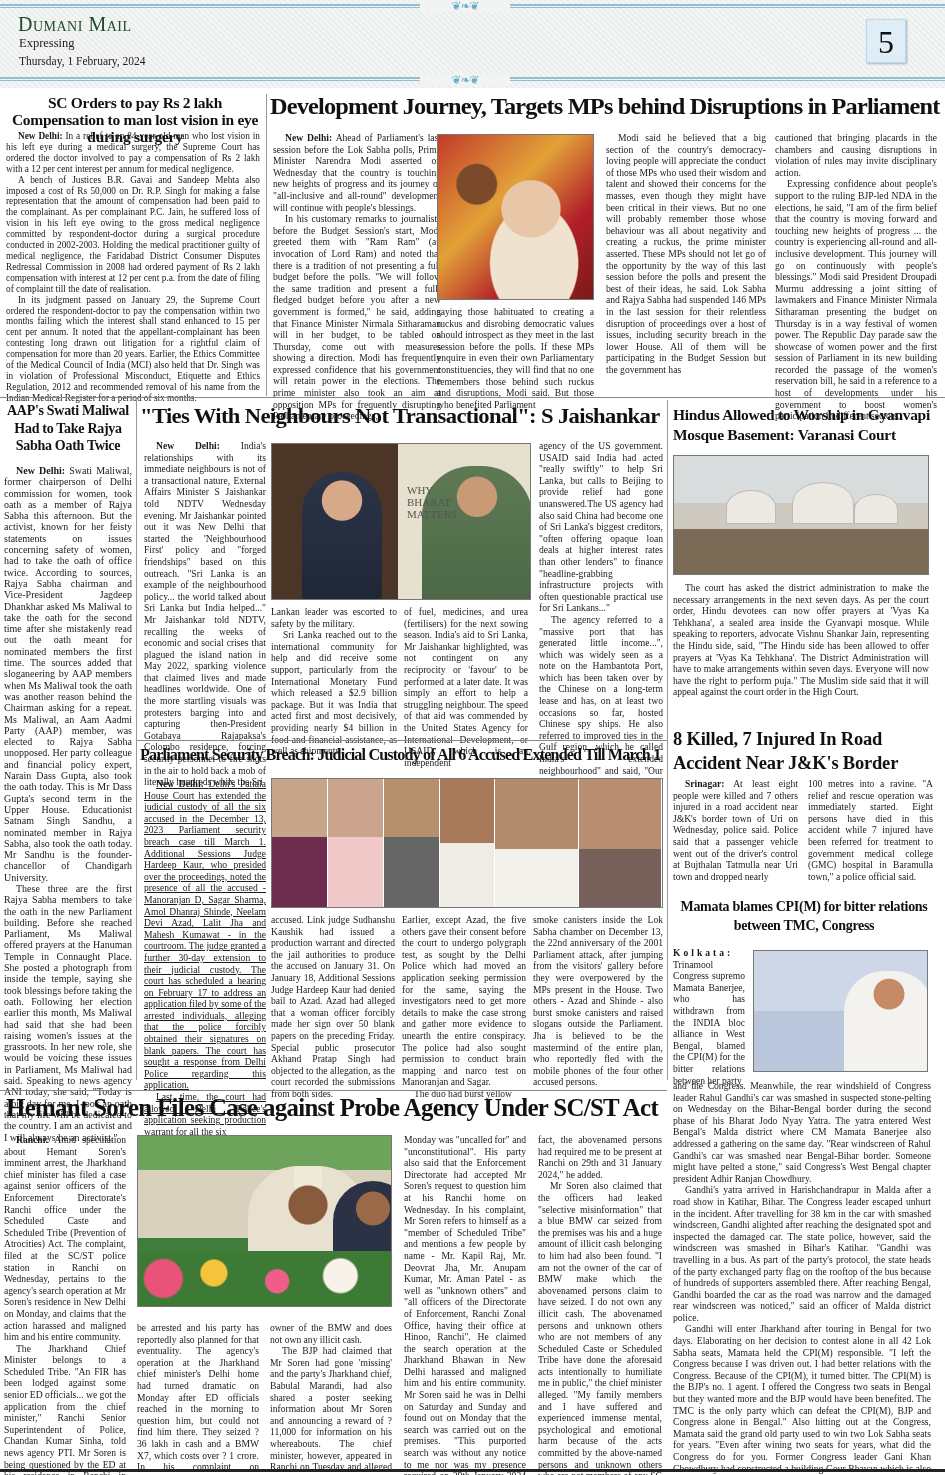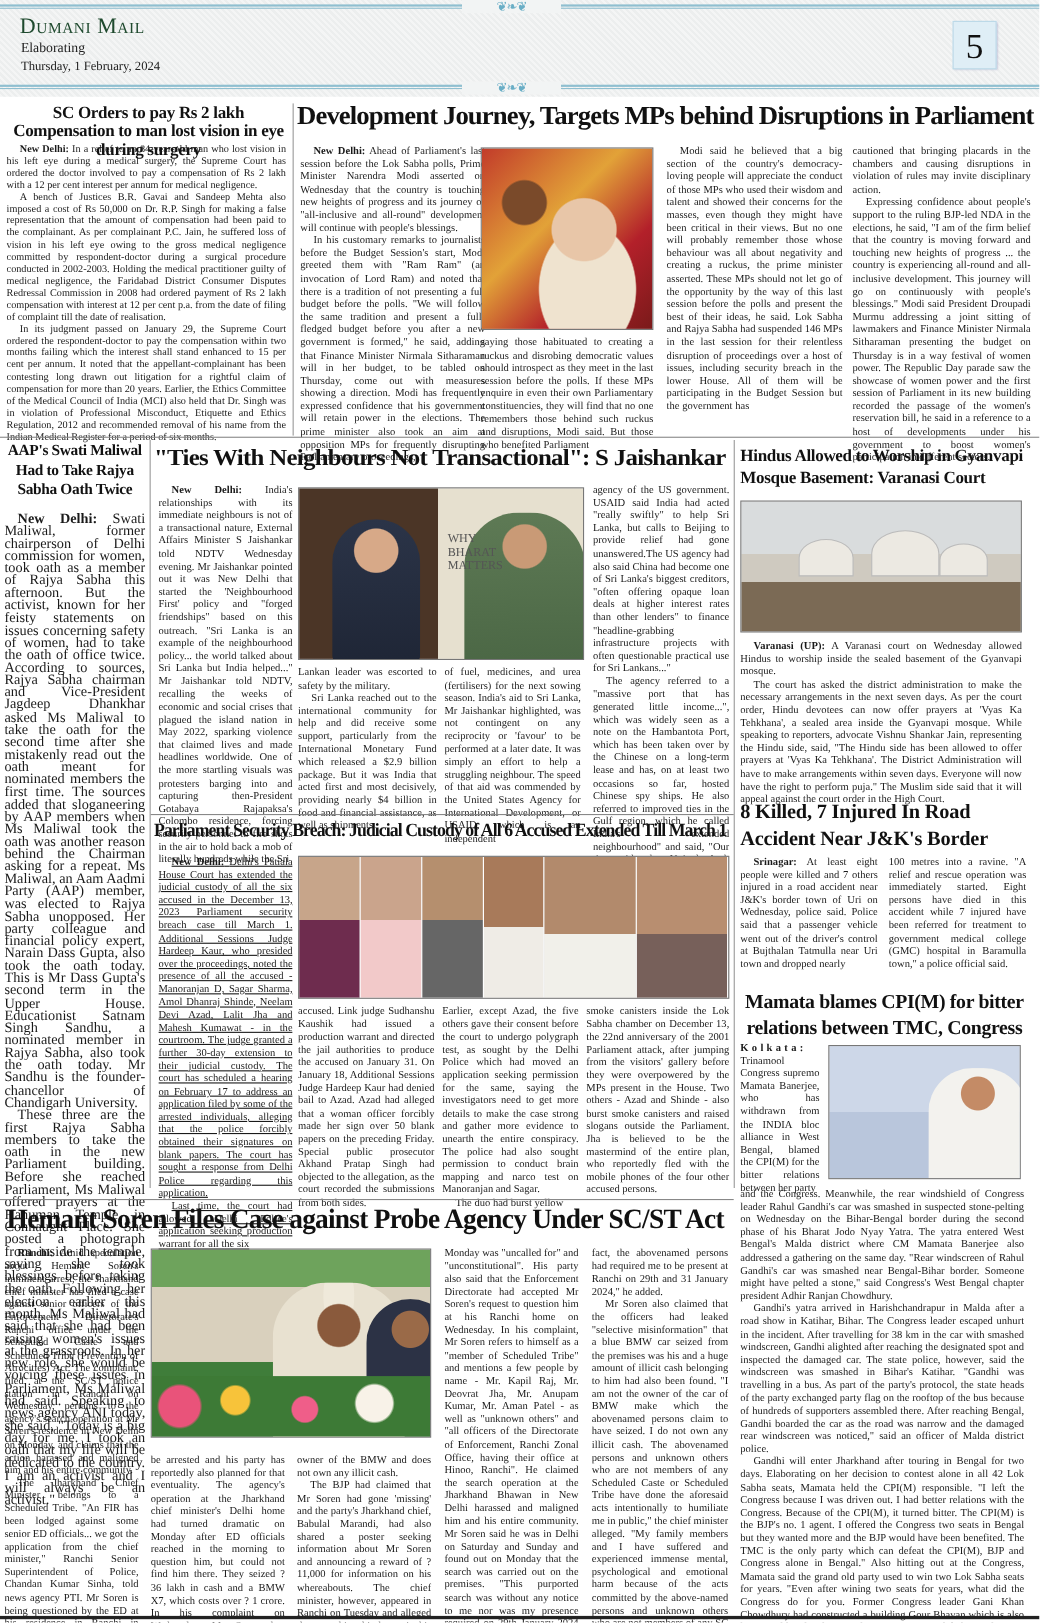--- a/index.html
+++ b/index.html
@@ -45,21 +45,21 @@
 </style>
 </head>
 <body>
 
 <header class="masthead">
   <div class="mh-rule top"></div>
   <div class="mh-rule bot"></div>
   <div class="flourish top">❦❧❦</div>
   <div class="flourish bot">❦❧❦</div>
   <div class="paper-name">Dumani Mail</div>
-  <div class="paper-city">Elaborating</div>
+  <div class="paper-city">Expressing</div>
   <div class="paper-date">Thursday, 1 February, 2024</div>
   <div class="page-num">5</div>
 </header>
 
 <article>
   <h2 class="hl c" style="left:4px;top:94px;width:262px;font-size:15.5px;font-family:'Liberation Serif',serif;letter-spacing:-0.3px;">SC Orders to pay Rs 2 lakh Compensation to man lost vision in eye during surgery</h2>
   <div class="col" style="left: 6px; top: 131px; width: 254px; font-size: 9.3px; line-height: 10.9px; overflow: hidden;">
     <p><b>New Delhi:</b> <span>In a relief to an 84-year-old man who lost vision in his left eye during a medical surgery, the Supreme Court has ordered the doctor involved to pay a compensation of Rs 2 lakh with a 12 per cent interest per annum for medical negligence.</span></p>
     <p>A bench of Justices B.R. Gavai and Sandeep Mehta also imposed a cost of Rs 50,000 on Dr. R.P. Singh for making a false representation that the amount of compensation had been paid to the complainant. As per complainant P.C. Jain, he suffered loss of vision in his left eye owing to the gross medical negligence committed by respondent-doctor during a surgical procedure conducted in 2002-2003. Holding the medical practitioner guilty of medical negligence, the Faridabad District Consumer Disputes Redressal Commission in 2008 had ordered payment of Rs 2 lakh compensation with interest at 12 per cent p.a. from the date of filing of complaint till the date of realisation.</p>
     <p>In its judgment passed on January 29, the Supreme Court ordered the respondent-doctor to pay the compensation within two months failing which the interest shall stand enhanced to 15 per cent per annum. It noted that the appellant-complainant has been contesting long drawn out litigation for a rightful claim of compensation for more than 20 years. Earlier, the Ethics Committee of the Medical Council of India (MCI) also held that Dr. Singh was in violation of Professional Misconduct, Etiquette and Ethics Regulation, 2012 and recommended removal of his name from the Indian Medical Register for a period of six months.</p>
@@ -83,21 +83,21 @@
   <div class="col" style="left: 775px; top: 132px; width: 162px; overflow: hidden;">
     <p style="text-indent:0">cautioned that bringing placards in the chambers and causing disruptions in violation of rules may invite disciplinary action.</p>
     <p>Expressing confidence about people's support to the ruling BJP-led NDA in the elections, he said, "I am of the firm belief that the country is moving forward and touching new heights of progress ... the country is experiencing all-round and all-inclusive development. This journey will go on continuously with people's blessings." Modi said President Droupadi Murmu addressing a joint sitting of lawmakers and Finance Minister Nirmala Sitharaman presenting the budget on Thursday is in a way festival of women power. The Republic Day parade saw the showcase of women power and the first session of Parliament in its new building recorded the passage of the women's reservation bill, he said in a reference to a host of developments under his government to boost women's participation in different sectors.</p>
   </div>
 </article>
 
 <div class="hrule" style="left:0;top:397px;width:945px;height:1px;background:#888;"></div>
 
 <article>
   <h2 class="hl c" style="left:2px;top:402px;width:132px;font-size:14px;font-family:'Liberation Serif',serif;letter-spacing:-0.3px;line-height:1.25;">AAP's Swati Maliwal Had to Take Rajya Sabha Oath Twice</h2>
-  <div class="col" style="left: 4px; top: 465px; width: 128px; font-size: 13px; line-height: 11.3px; overflow: hidden;">
+  <div class="col" style="left: 4px; top: 465px; width: 128px; font-size: 10px; line-height: 11.3px; overflow: hidden;">
     <p><b>New Delhi:</b> <span>Swati Maliwal, former chairperson of Delhi commission for women, took oath as a member of Rajya Sabha this afternoon. But the activist, known for her feisty statements on issues concerning safety of women, had to take the oath of office twice. According to sources, Rajya Sabha chairman and Vice-President Jagdeep Dhankhar asked Ms Maliwal to take the oath for the second time after she mistakenly read out the oath meant for nominated members the first time. The sources added that sloganeering by AAP members when Ms Maliwal took the oath was another reason behind the Chairman asking for a repeat. Ms Maliwal, an Aam Aadmi Party (AAP) member, was elected to Rajya Sabha unopposed. Her party colleague and financial policy expert, Narain Dass Gupta, also took the oath today. This is Mr Dass Gupta's second term in the Upper House. Educationist Satnam Singh Sandhu, a nominated member in Rajya Sabha, also took the oath today. Mr Sandhu is the founder-chancellor of Chandigarh University.</span></p>
     <p>These three are the first Rajya Sabha members to take the oath in the new Parliament building. Before she reached Parliament, Ms Maliwal offered prayers at the Hanuman Temple in Connaught Place. She posted a photograph from inside the temple, saying she took blessings before taking the oath. Following her election earlier this month, Ms Maliwal had said that she had been raising women's issues at the grassroots. In her new role, she would be voicing these issues in Parliament, Ms Maliwal had said. Speaking to news agency ANI today, she said, "Today is a big day for me. I took an oath that my life will be dedicated to the country. I am an activist and I will always be an activist."</p>
   </div>
 </article>
 <div class="vrule" style="left:136px;top:400px;height:680px;"></div>
 
 <article>
   <h2 class="hl" style="left: 140px; top: 405px; font-size: 21px; font-family: &quot;Liberation Serif&quot;, serif; letter-spacing: -0.6px; white-space: nowrap; transform: scaleX(1.0766);">"Ties With Neighbours Not Transactional": S Jaishankar</h2>
   <div class="col" style="left: 144px; top: 440px; width: 122px; overflow: hidden;">
     <p><b>New Delhi:</b> <span>India's relationships with its immediate neighbours is not of a transactional nature, External Affairs Minister S Jaishankar told NDTV Wednesday evening. Mr Jaishankar pointed out it was New Delhi that started the 'Neighbourhood First' policy and "forged friendships" based on this outreach. "Sri Lanka is an example of the neighbourhood policy... the world talked about Sri Lanka but India helped..." Mr Jaishankar told NDTV, recalling the weeks of economic and social crises that plagued the island nation in May 2022, sparking violence that claimed lives and made headlines worldwide. One of the more startling visuals was protesters barging into and capturing then-President Gotabaya Rajapaksa's Colombo residence, forcing security personnel to fire shots in the air to hold back a mob of literally hundreds while the Sri</span></p>
@@ -122,21 +122,20 @@
 <div class="vrule" style="left:667px;top:400px;height:680px;"></div>
 
 <article>
   <h2 class="hl" style="left:673px;top:405px;width:268px;font-size:15.5px;font-family:'Liberation Serif',serif;letter-spacing:-0.3px;line-height:1.3;">Hindus Allowed to Worship in Gyanvapi Mosque Basement: Varanasi Court</h2>
   <div class="photo ph-gyan" style="left:673px;top:455px;width:256px;height:120px;">
     <div class="dome" style="left:52px;width:50px;height:34px;"></div>
     <div class="dome" style="left:118px;width:62px;height:42px;"></div>
     <div class="dome" style="left:180px;width:44px;height:30px;"></div>
   </div>
   <div class="col" style="left: 673px; top: 582px; width: 256px; overflow: hidden;">
-    <p><b>Varanasi (UP):</b> <span>A Varanasi court on Wednesday allowed Hindus to worship inside the sealed basement of the Gyanvapi mosque.</span></p>
     <p>The court has asked the district administration to make the necessary arrangements in the next seven days. As per the court order, Hindu devotees can now offer prayers at 'Vyas Ka Tehkhana', a sealed area inside the Gyanvapi mosque. While speaking to reporters, advocate Vishnu Shankar Jain, representing the Hindu side, said, "The Hindu side has been allowed to offer prayers at 'Vyas Ka Tehkhana'. The District Administration will have to make arrangements within seven days. Everyone will now have the right to perform puja." The Muslim side said that it will appeal against the court order in the High Court.</p>
   </div>
 </article>
 
 <div class="hrule" style="left:137px;top:740px;width:530px;height:1px;background:#888;"></div>
 <article>
   <h2 class="hl" style="left: 140px; top: 746px; font-size: 17px; font-family: &quot;Liberation Serif&quot;, serif; letter-spacing: -0.9px; white-space: nowrap; transform: scaleX(0.95064);">Parliament Security Breach: Judicial Custody of All 6 Accused Extended Till March 1</h2>
   <div class="col" style="left: 144px; top: 778px; width: 122px; overflow: hidden; text-decoration: underline;">
     <p><b>New Delhi:</b> <span>Delhi's Patiala House Court has extended the judicial custody of all the six accused in the December 13, 2023 Parliament security breach case till March 1. Additional Sessions Judge Hardeep Kaur, who presided over the proceedings, noted the presence of all the accused - Manoranjan D, Sagar Sharma, Amol Dhanraj Shinde, Neelam Devi Azad, Lalit Jha and Mahesh Kumawat - in the courtroom. The judge granted a further 30-day extension to their judicial custody. The court has scheduled a hearing on February 17 to address an application filed by some of the arrested individuals, alleging that the police forcibly obtained their signatures on blank papers. The court has sought a response from Delhi Police regarding this application.</span></p>
     <p>Last time, the court had allowed Delhi Police's application seeking production warrant for all the six</p>
@@ -165,21 +164,21 @@
   <h2 class="hl" style="left:673px;top:728px;width:268px;font-size:18.5px;font-family:'Liberation Serif',serif;letter-spacing:-0.2px;line-height:1.28;">8 Killed, 7 Injured In Road Accident Near J&amp;K's Border</h2>
   <div class="col" style="left: 673px; top: 778px; width: 125px; overflow: hidden;">
     <p><b>Srinagar:</b> <span>At least eight people were killed and 7 others injured in a road accident near J&amp;K's border town of Uri on Wednesday, police said. Police said that a passenger vehicle went out of the driver's control at Bujthalan Tatmulla near Uri town and dropped nearly</span></p>
   </div>
   <div class="col" style="left: 808px; top: 778px; width: 125px; overflow: hidden;">
     <p style="text-indent:0">100 metres into a ravine. "A relief and rescue operation was immediately started. Eight persons have died in this accident while 7 injured have been referred for treatment to government medical college (GMC) hospital in Baramulla town," a police official said.</p>
   </div>
 </article>
 
 <article>
-  <h2 class="hl c" style="left:673px;top:898px;width:262px;font-size:18px;font-family:'Liberation Serif',serif;letter-spacing:-0.3px;line-height:1.35;">Mamata blames CPI(M) for bitter relations between TMC, Congress</h2>
+  <h2 class="hl c" style="left:673px;top:898px;width:262px;font-size:14px;font-family:'Liberation Serif',serif;letter-spacing:-0.3px;line-height:1.35;">Mamata blames CPI(M) for bitter relations between TMC, Congress</h2>
   <div class="col" style="left: 673px; top: 947px; width: 72px; overflow: hidden;">
     <p style="text-indent:0"><b style="letter-spacing:3px;">Kolkata:</b> <span>Trinamool Congress supremo Mamata Banerjee, who has withdrawn from the INDIA bloc alliance in West Bengal, blamed the CPI(M) for the bitter relations between her party</span></p>
   </div>
   <div class="photo ph-mamata" style="left:753px;top:950px;width:175px;height:122px;">
     <div class="p"></div>
   </div>
   <div class="col" style="left: 673px; top: 1080px; width: 258px; overflow: hidden;">
     <p style="text-indent:0">and the Congress. Meanwhile, the rear windshield of Congress leader Rahul Gandhi's car was smashed in suspected stone-pelting on Wednesday on the Bihar-Bengal border during the second phase of his Bharat Jodo Nyay Yatra. The yatra entered West Bengal's Malda district where CM Mamata Banerjee also addressed a gathering on the same day. "Rear windscreen of Rahul Gandhi's car was smashed near Bengal-Bihar border. Someone might have pelted a stone," said Congress's West Bengal chapter president Adhir Ranjan Chowdhury.</p>
     <p>Gandhi's yatra arrived in Harishchandrapur in Malda after a road show in Katihar, Bihar. The Congress leader escaped unhurt in the incident. After travelling for 38 km in the car with smashed windscreen, Gandhi alighted after reaching the designated spot and inspected the damaged car. The state police, however, said the windscreen was smashed in Bihar's Katihar. "Gandhi was travelling in a bus. As part of the party's protocol, the state heads of the party exchanged party flag on the rooftop of the bus because of hundreds of supporters assembled there. After reaching Bengal, Gandhi boarded the car as the road was narrow and the damaged rear windscreen was noticed," said an officer of Malda district police.</p>
     <p>Gandhi will enter Jharkhand after touring in Bengal for two days. Elaborating on her decision to contest alone in all 42 Lok Sabha seats, Mamata held the CPI(M) responsible. "I left the Congress because I was driven out. I had better relations with the Congress. Because of the CPI(M), it turned bitter. The CPI(M) is the BJP's no. 1 agent. I offered the Congress two seats in Bengal but they wanted more and the BJP would have been benefited. The TMC is the only party which can defeat the CPI(M), BJP and Congress alone in Bengal." Also hitting out at the Congress, Mamata said the grand old party used to win two Lok Sabha seats for years. "Even after wining two seats for years, what did the Congress do for you. Former Congress leader Gani Khan Chowdhury had constructed a building Gour Bhavan which is also lying in dilapidated state. The Congress started fighting elections joining hands with the CPI(M) to ensure political dividends for the BJP. So I decided to fight alone," she said. In the 2019 general elections, the Congress and the Left party had joined the election fray together.</p>

